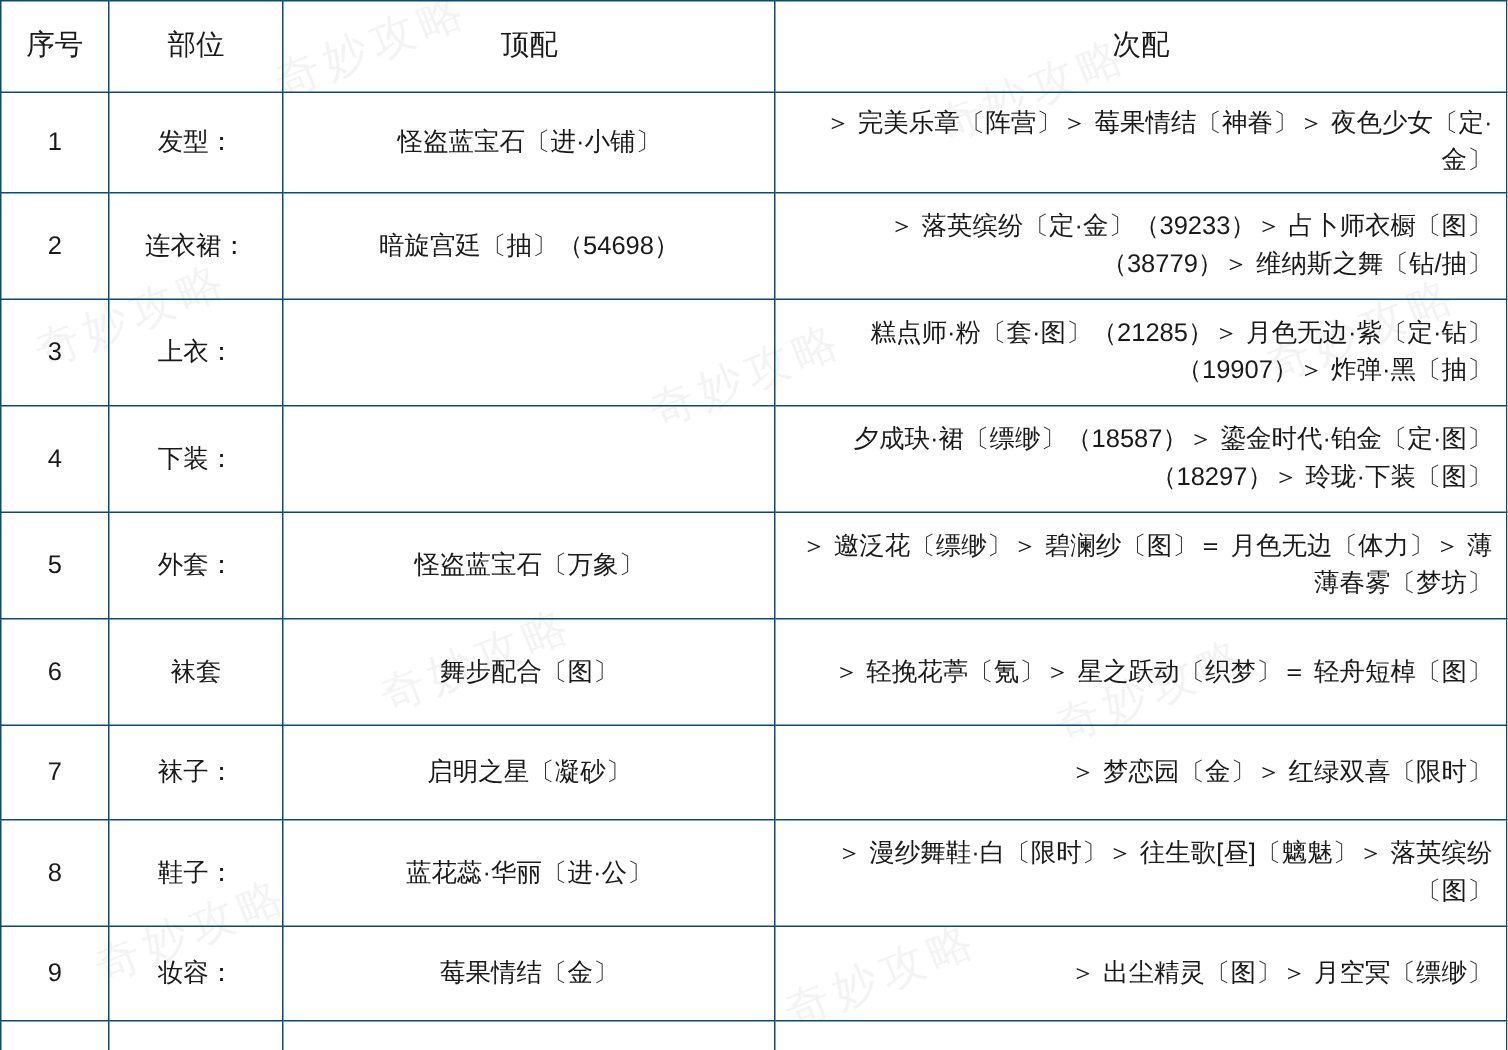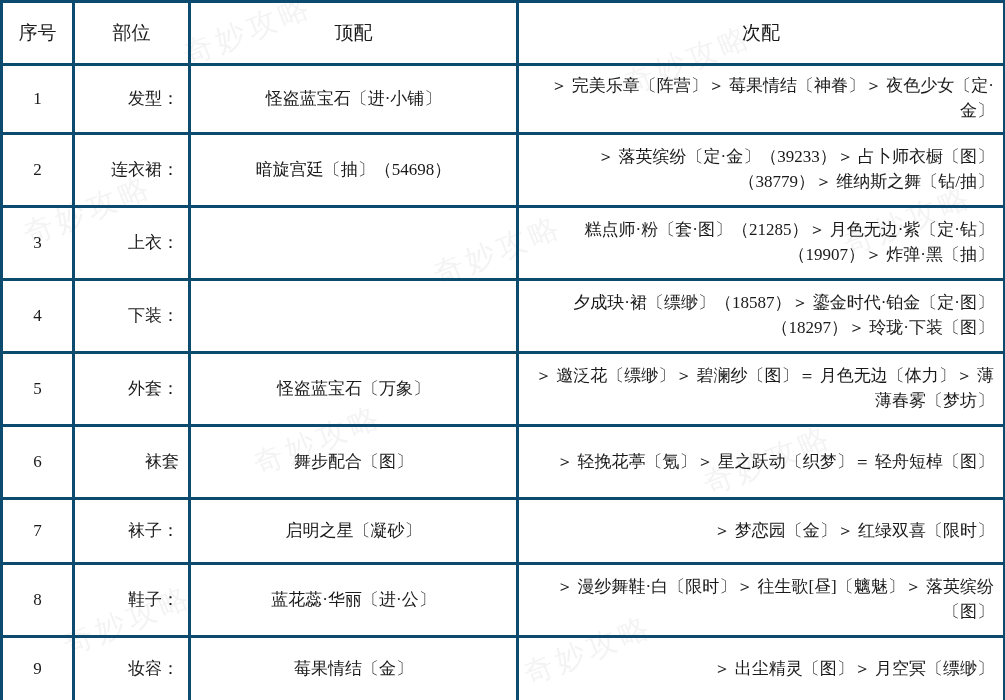--- a/index.html
+++ b/index.html
@@ -40,45 +40,44 @@
   }
   table.grid {
     position: relative;
     z-index: 1;
     border-collapse: collapse;
     width: 1005px;
     table-layout: fixed;
     background: transparent;
   }
   table.grid th, table.grid td {
-    border: 3px solid #0c4a6e;
+    border: 1px solid #0c4a6e;
     padding: 6px 9px;
     vertical-align: middle;
     font-size: 17px;
     line-height: 1.45;
     background: transparent;
-    font-family: Liberation Serif, serif;
   }
   table.grid th {
     text-align: center;
     font-weight: normal;
     font-size: 19px;
     height: 48px;
   }
   col.c-idx { width: 72px; }
   col.c-part { width: 116px; }
   col.c-top { width: 328px; }
   col.c-sub { width: 487px; }
 
   td.idx {
     text-align: center;
     font-size: 18px;
   }
   td.part {
-    text-align: right;
+    text-align: center;
     font-size: 17px;
     white-space: nowrap;
   }
   td.top {
     text-align: center;
     font-size: 17px;
   }
   td.sub {
     text-align: right;
     font-size: 16.5px;

